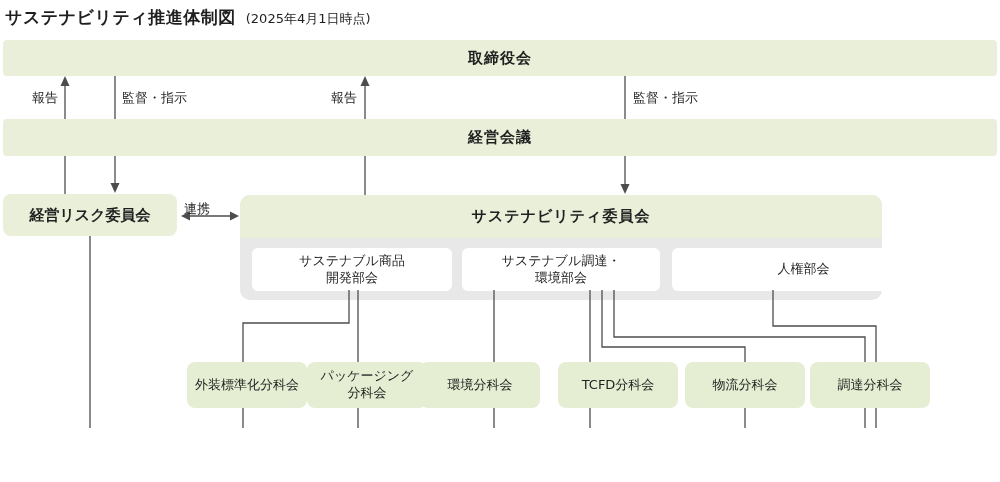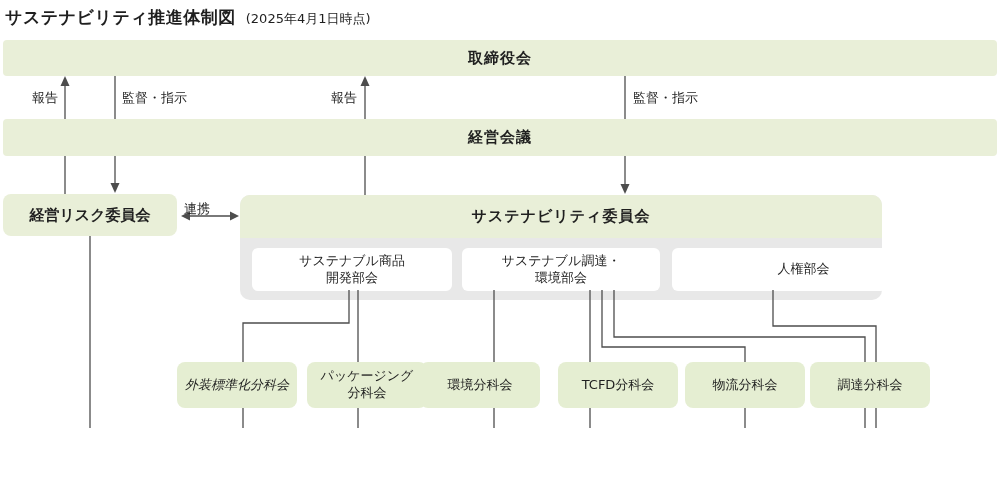--- a/index.html
+++ b/index.html
@@ -43,21 +43,21 @@
   }
   .wbox.b1{left:12px;width:200px;}
   .wbox.b2{left:222px;width:198px;}
   .wbox.b3{left:432px;width:199px;padding-left:32px;}
 
   .wg{
     position:absolute;top:362px;height:46px;border-radius:8px;
     background:var(--box_green,#e5eed2);display:flex;align-items:center;justify-content:center;
     text-align:center;font-size:13px;line-height:1.3;white-space:pre-line;z-index:3;
   }
-  .wg.g1{left:177px;width:120px;font-style:italic;}
+  .wg.g1{left:187px;width:120px;}
   .wg.g2{left:307px;width:120px;}
   .wg.g3{left:420px;width:120px;}
   .wg.g4{left:558px;width:120px;}
   .wg.g5{left:685px;width:120px;}
   .wg.g6{left:810px;width:120px;}
 
   .lines{position:absolute;left:0;top:0;z-index:2;pointer-events:none;}
   .ln{stroke:var(--line,#4d4d4d);stroke-width:1.3;fill:none;}
   .ah{fill:var(--line,#4d4d4d);stroke:none;}
 

